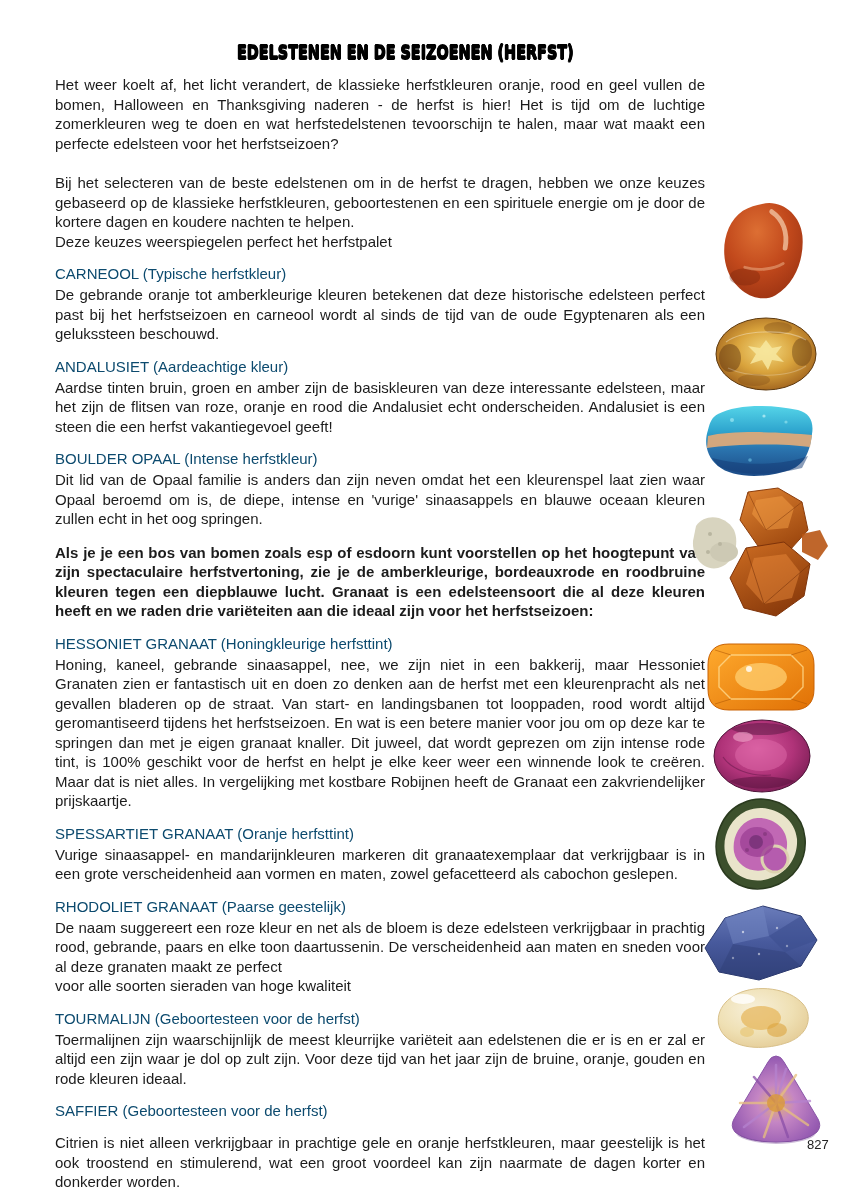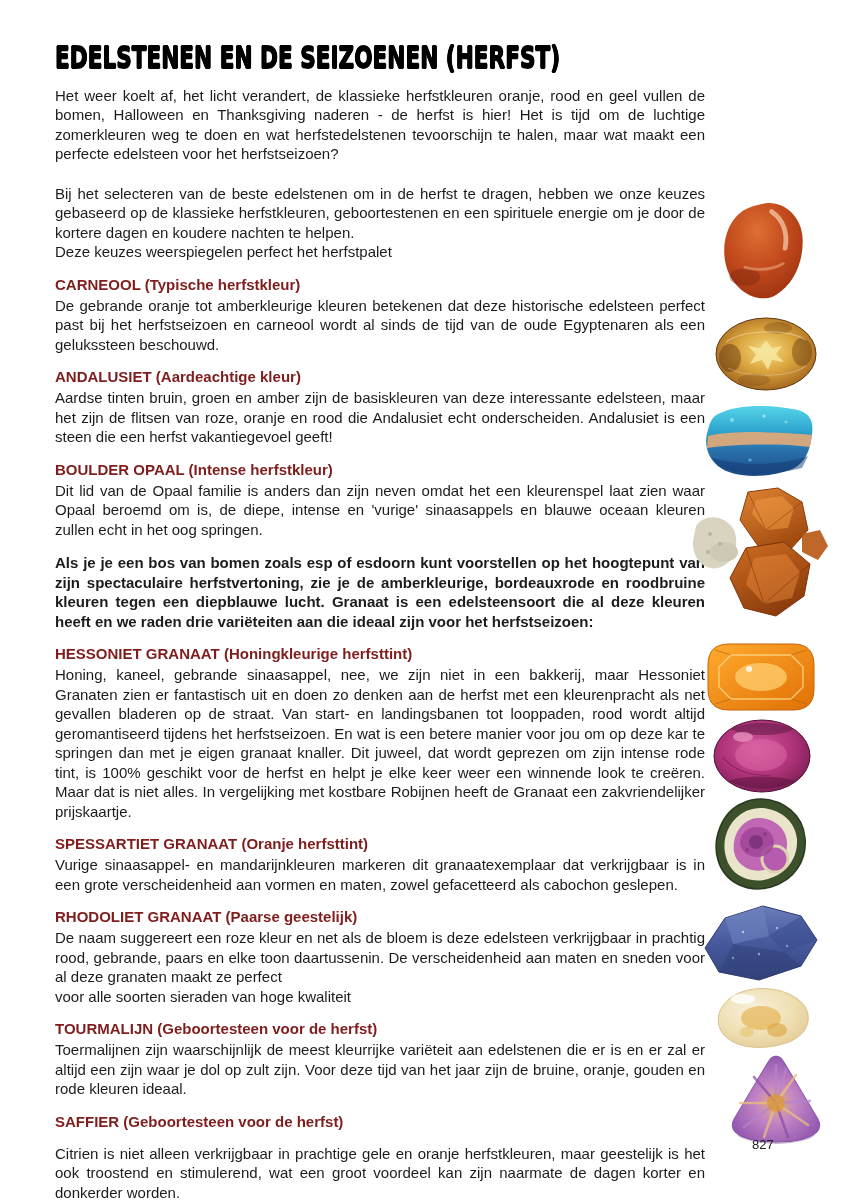--- a/index.html
+++ b/index.html
@@ -14,56 +14,57 @@
   }
   .content {
     position: absolute;
     left: 55px;
     top: 42px;
     width: 650px;
   }
   .title {
     margin: 0 0 12px 0;
     font-family: "DejaVu Sans", sans-serif;
-    font-size: 30px;
+    font-size: 20px;
     font-weight: bold;
     line-height: 1.05;
     color: #000;
+    text-align: right;
   }
   .title-inner {
     display: inline-block;
     transform: scaleX(0.72);
     transform-origin: left center;
     white-space: nowrap;
     text-shadow: 0.7px 0 #000, -0.7px 0 #000, 0 0.7px #000, 0 -0.7px #000;
   }
   .body-p {
     font-size: 15px;
     line-height: 19.5px;
     text-align: justify;
     margin: 0;
   }
   .intro-gap { margin-bottom: 20px; }
   .gem-section { margin-top: 14px; }
   .gem-section h2 {
     font-size: 15px;
-    font-weight: bold;
+    font-weight: normal;
     margin: 0 0 3px 0;
-    color: #7f1d1d;
+    color: #0c4a6e;
   }
   .highlight {
     font-weight: bold;
     margin-top: 14px;
   }
   .gems { position: absolute; left: 0; top: 0; width: 855px; height: 1200px; pointer-events: none; }
   .gem { position: absolute; }
   .gem svg { display: block; width: 100%; height: 100%; }
   .page-number {
     position: absolute;
-    left: 752px;
+    left: 807px;
     top: 1137px;
     font-size: 13px;
     color: #222;
   }
 </style>
 </head>
 <body>
 
 <div class="page">
 

